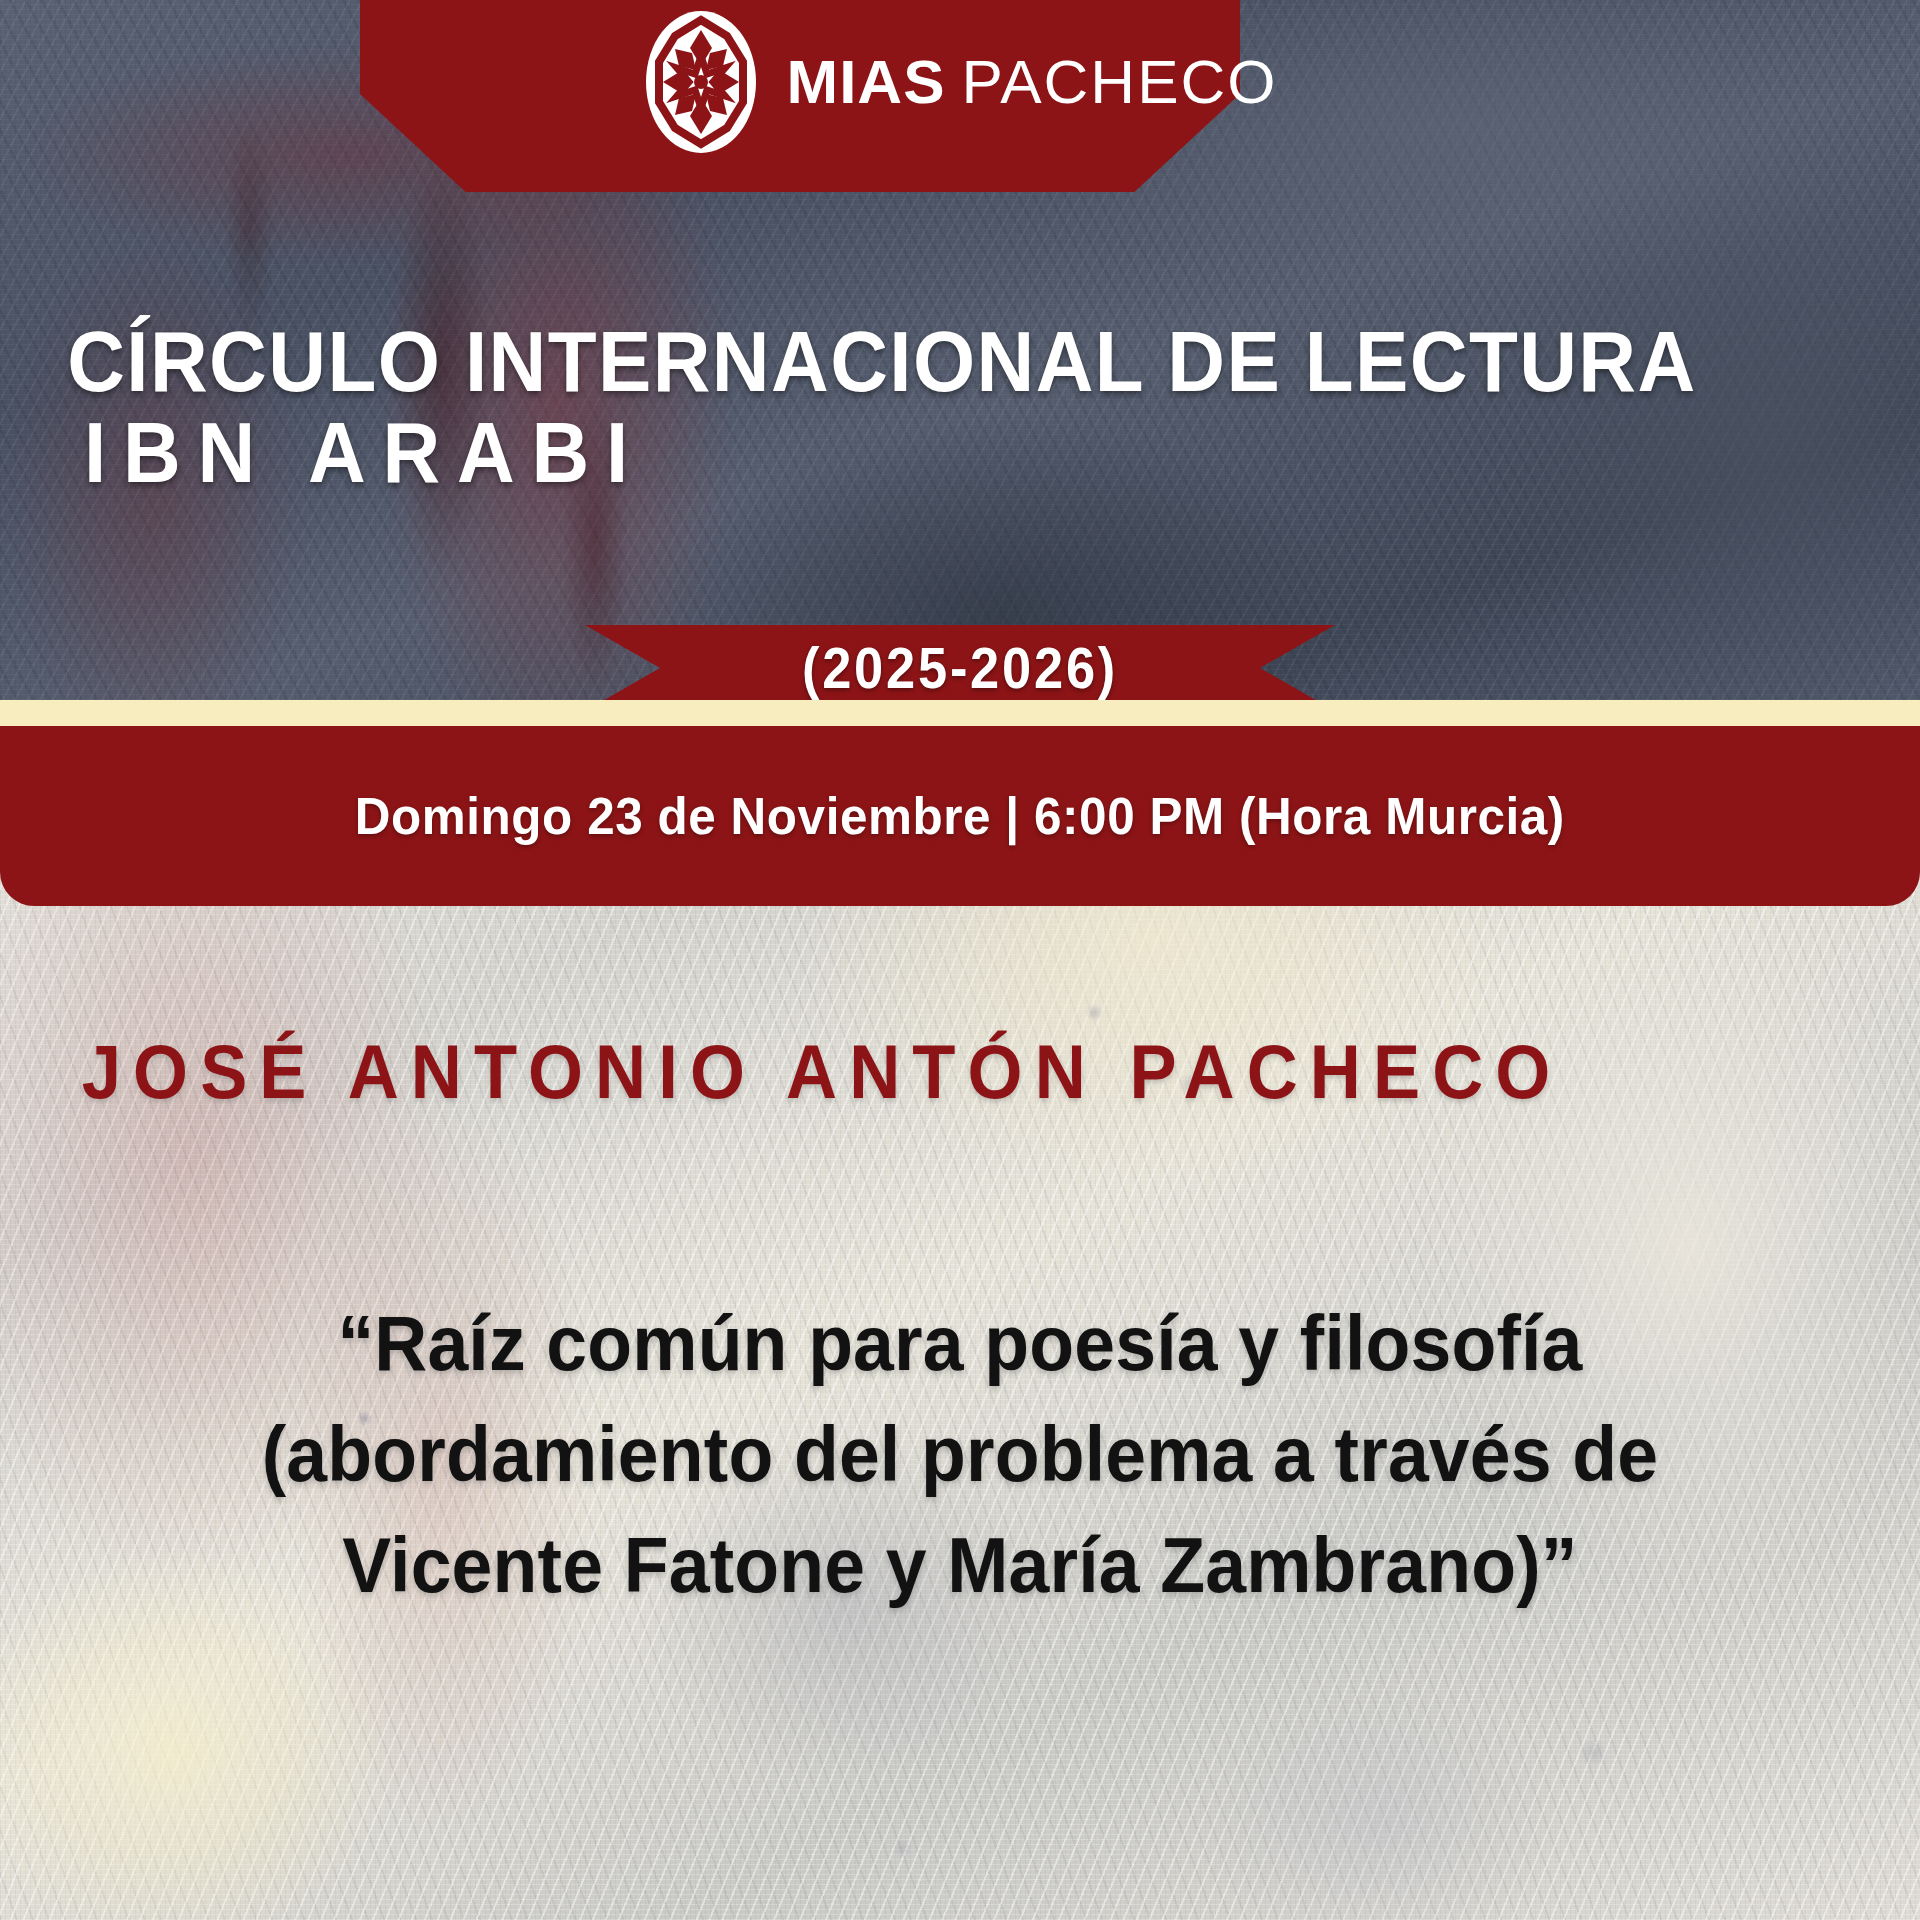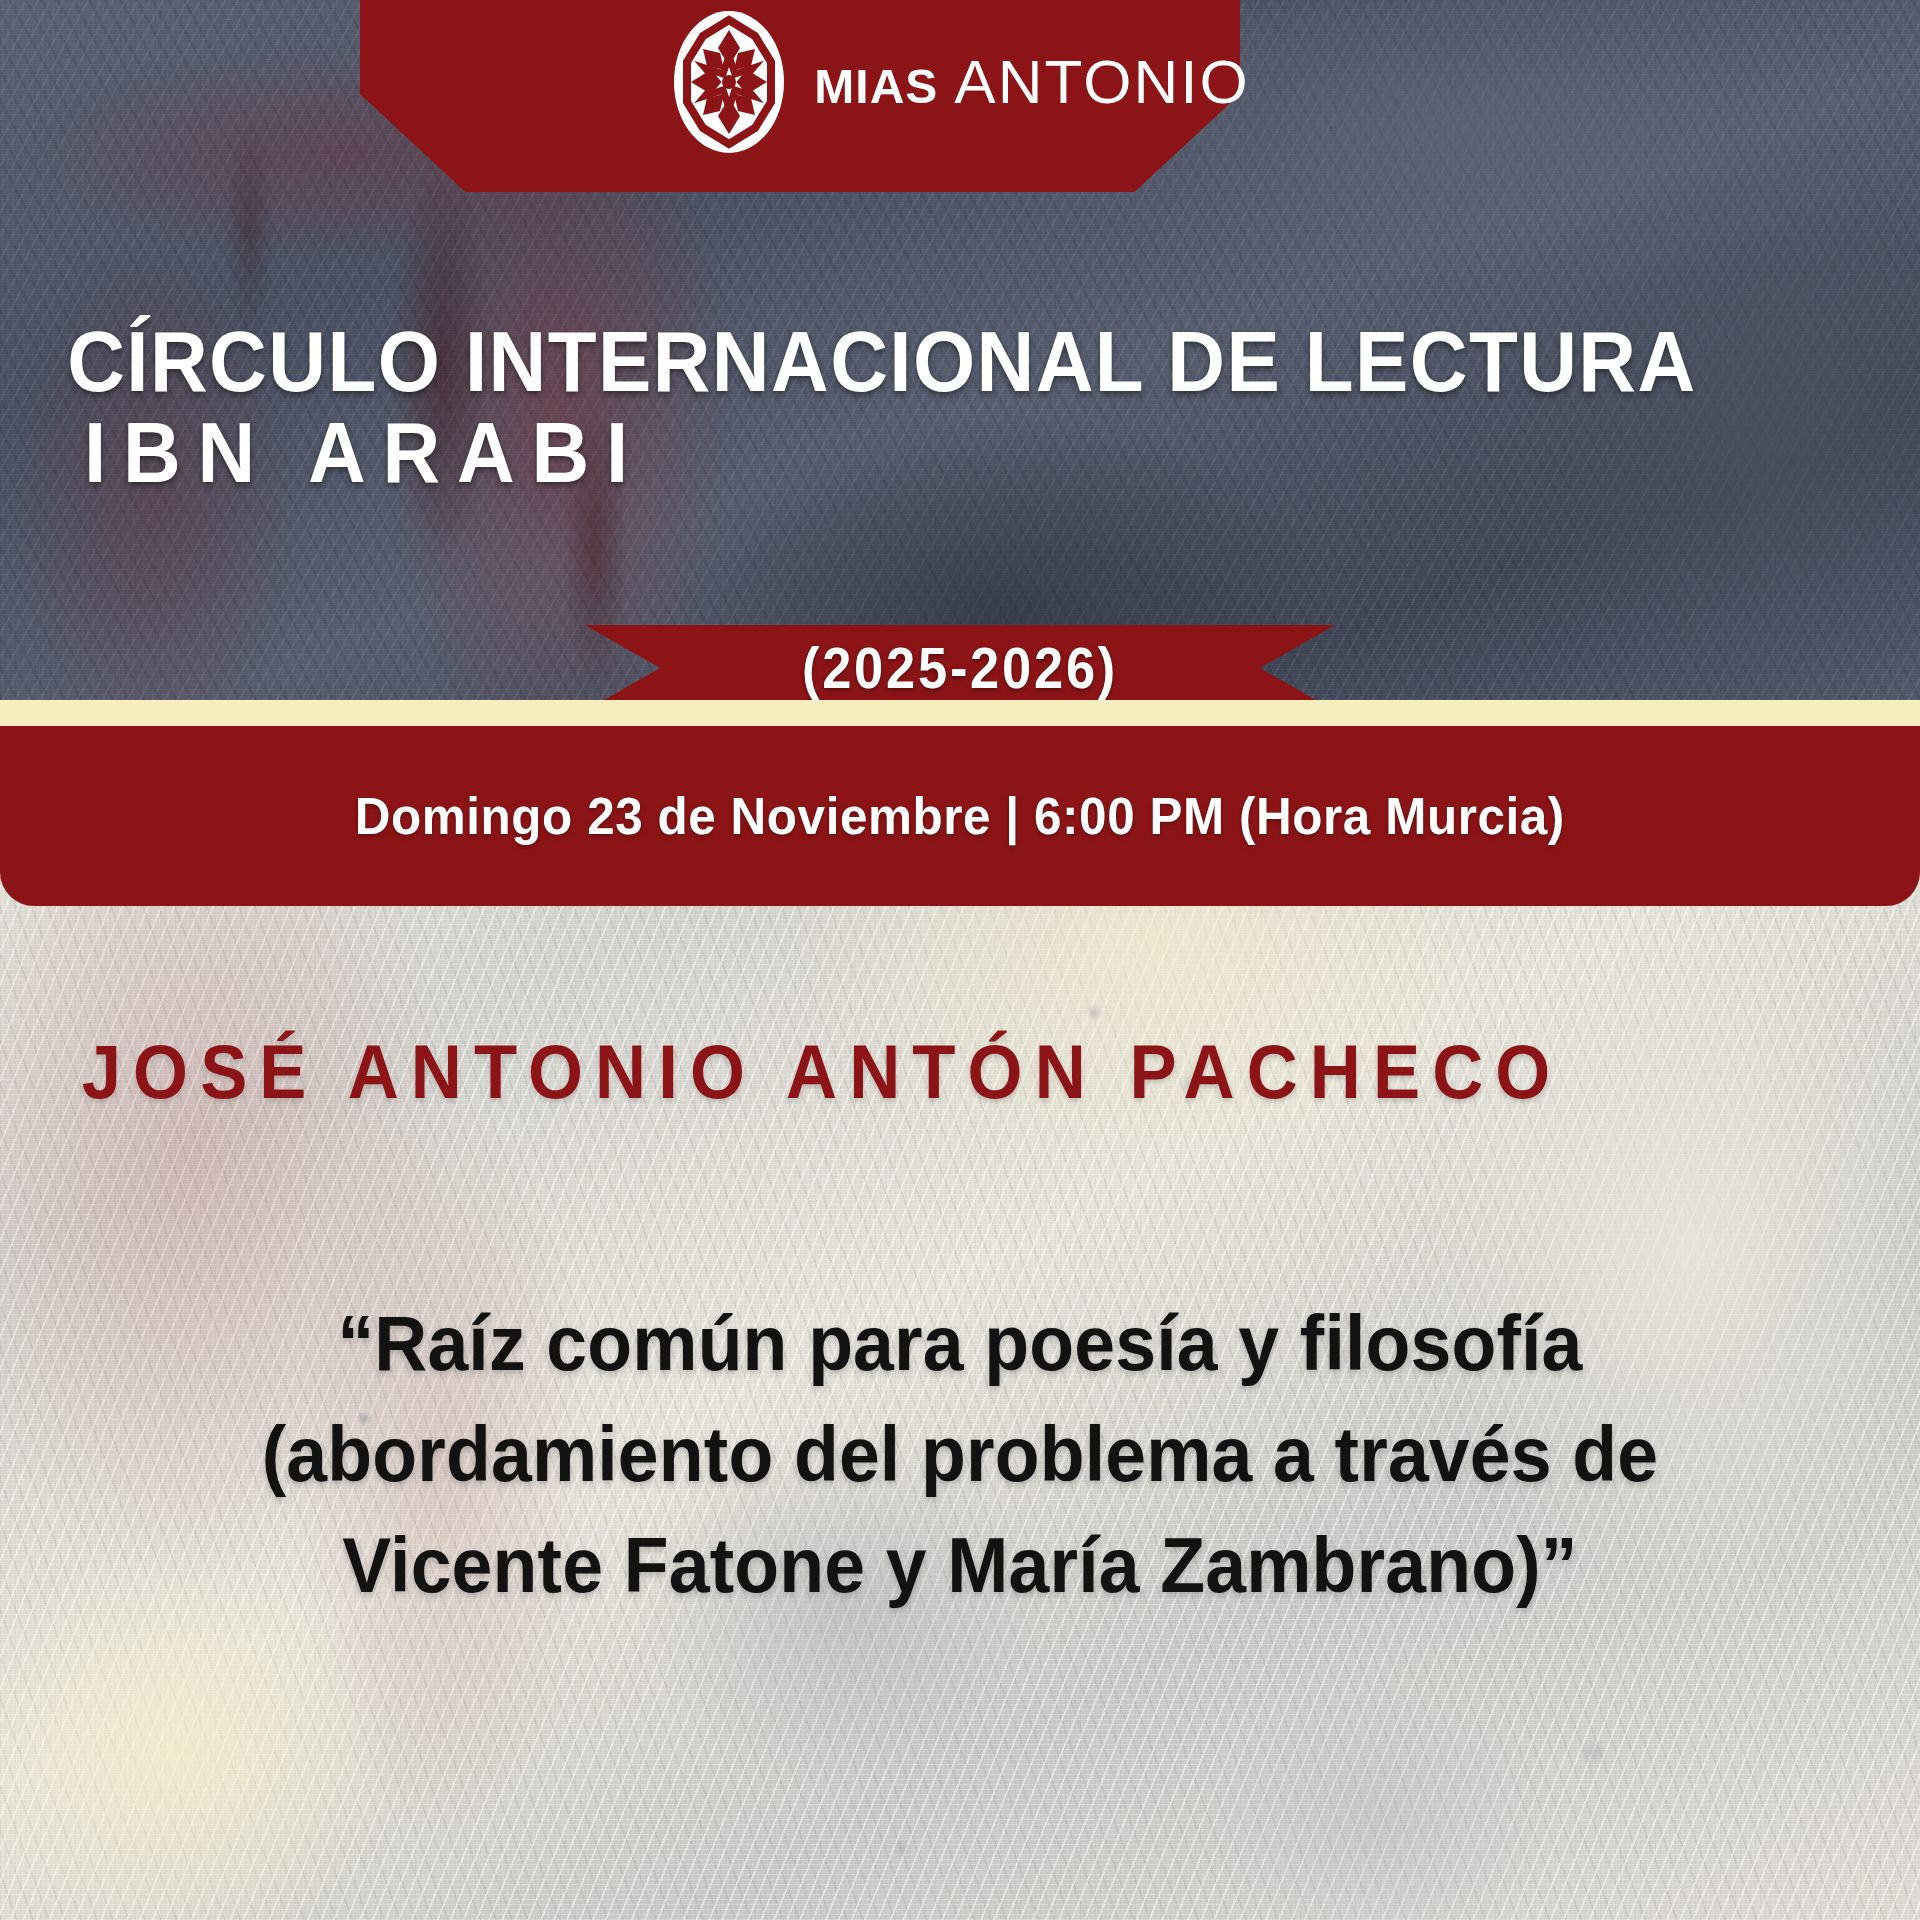--- a/index.html
+++ b/index.html
@@ -45,21 +45,21 @@
     position:absolute;left:360px;top:0;width:880px;height:196px;background:#8d1416;
     clip-path:polygon(0 0,100% 0,100% 98px, 88% 196px, 12% 196px, 0 98px);
   }
   .logo-row{
     position:absolute;left:0;top:0;width:100%;height:172px;
     display:flex;align-items:center;justify-content:center;gap:26px;
   }
   .logo-mark{width:118px;height:152px;flex:0 0 auto;}
   .logo-word{display:flex;align-items:baseline;gap:16px;}
   .logo-word .w1{
-    font-size:48px;font-weight:700;letter-spacing:1px;color:#fff;line-height:1;
+    font-size:62px;font-weight:700;letter-spacing:1px;color:#fff;line-height:1;
     font-family:"Liberation Sans", sans-serif;
   }
   .logo-word .w2{
     font-size:62px;font-weight:300;letter-spacing:2px;color:#fff;line-height:1;
     font-family:"Liberation Sans", sans-serif;
   }
 
   
   .headline{
     position:absolute;left:0;top:318px;width:1920px;
@@ -196,21 +196,21 @@
           </g>
 
           <g>
             <path d="M59 50 L65 68 L83 62 L71 76 L83 90 L65 84 L59 102 L53 84 L35 90 L47 76 L35 62 L53 68 Z" fill="#ffffff" stroke="#8d1416" stroke-width="7" stroke-linejoin="miter"></path>
             <circle cx="59" cy="76" r="7" fill="#8d1416"></circle>
           </g>
         </svg>
       </span>
       <span class="logo-word">
         <span class="w1">MIAS</span>
-        <span class="w2">ANTONIO</span>
+        <span class="w2">PACHECO</span>
       </span>
     </div>
   </div>
 
   <div class="headline">
     <div class="l1">CÍRCULO INTERNACIONAL DE LECTURA</div>
     <div class="l2">IBN ARABI</div>
   </div>
 
   <div class="year-ribbon">

